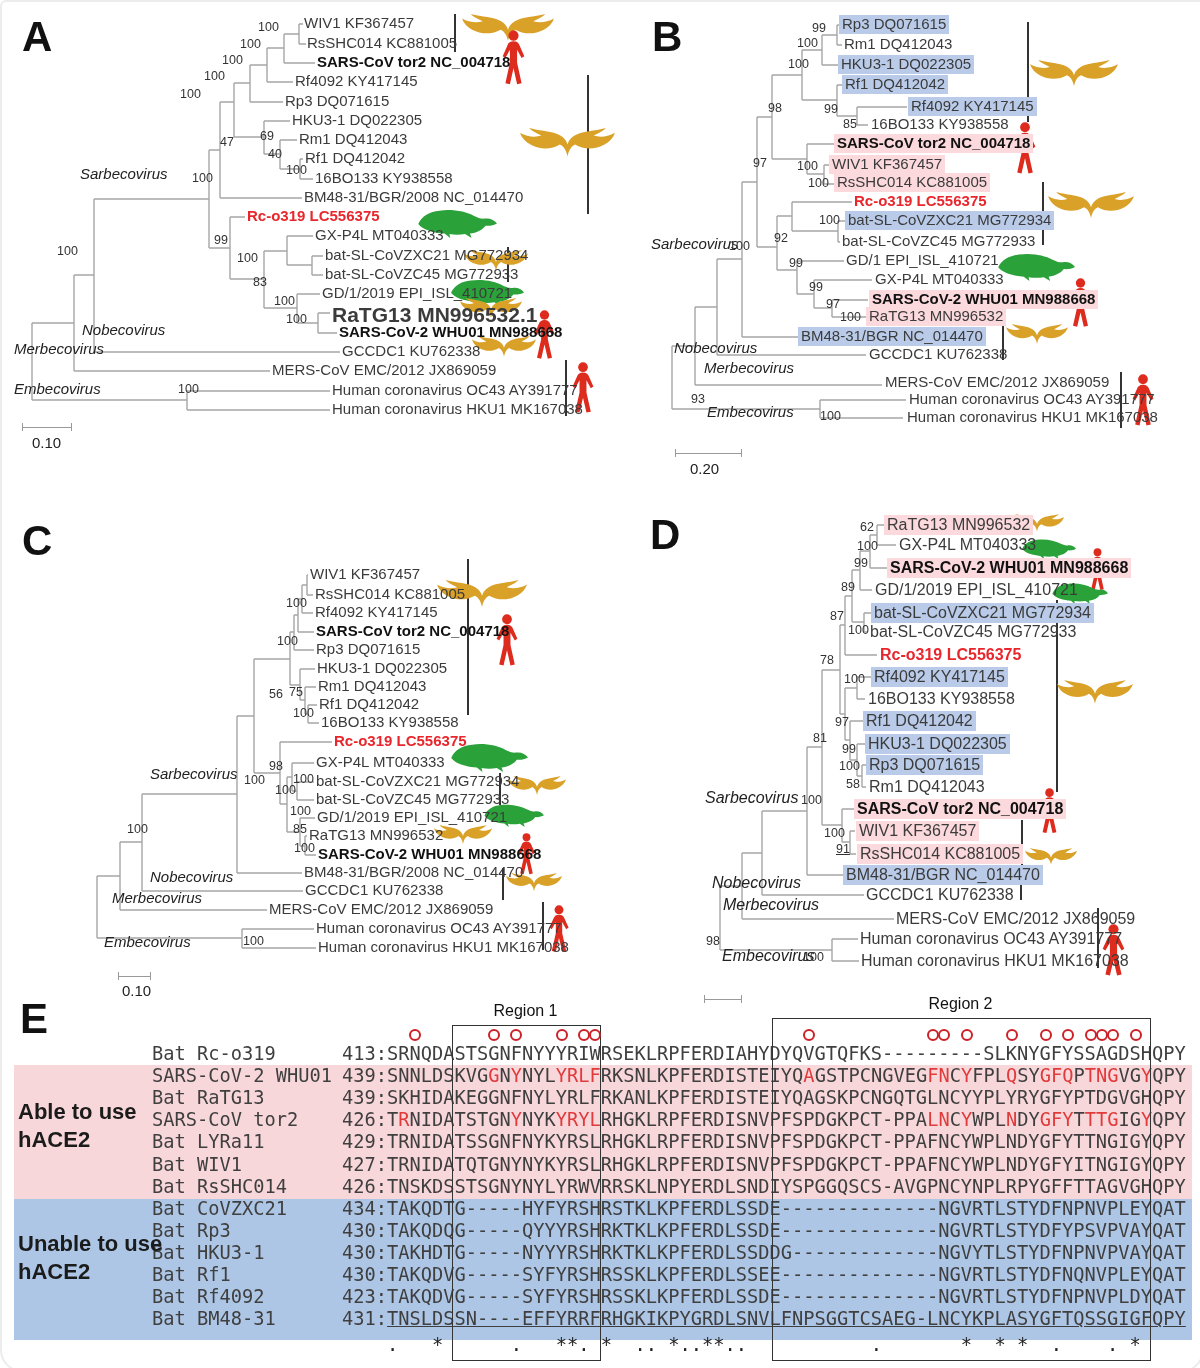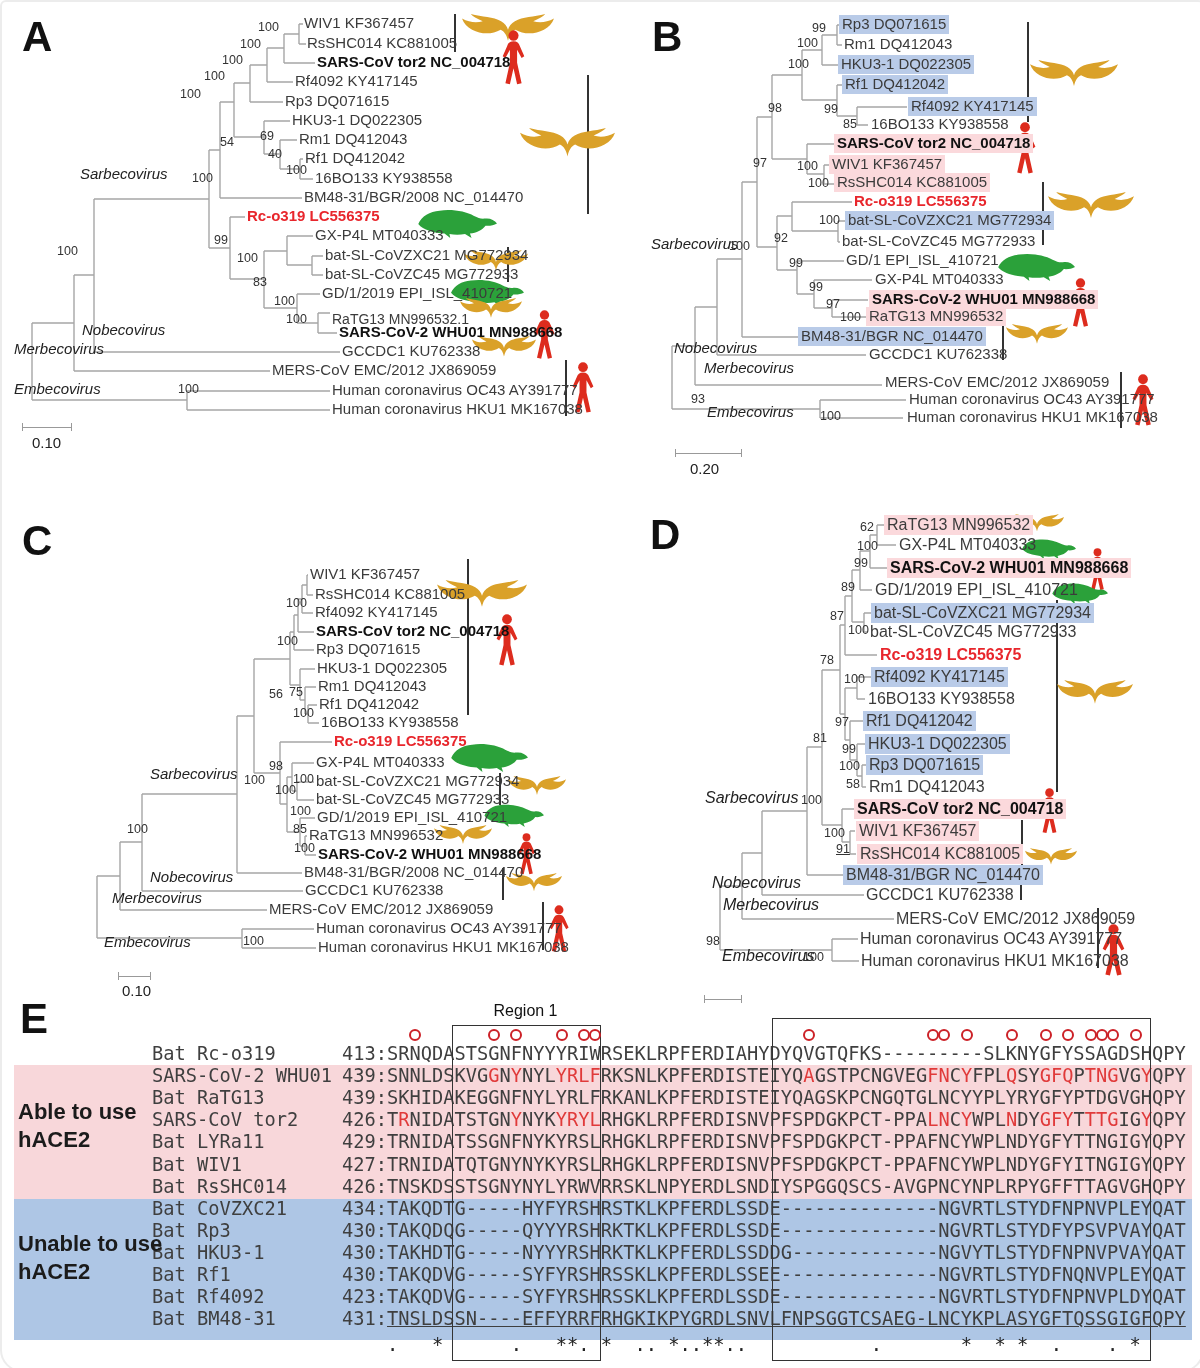--- a/index.html
+++ b/index.html
@@ -54,20 +54,21 @@
       <path d="M875 523 H882 M875 523 V543 M875 543 H894 M868 533 H875 M868 533 V566 M868 566 H885 M858 549 H868 M858 549 V588 M858 588 H870 M850 568 H858 M850 568 V620 M850 620 H862 M862 611 H869 M862 611 V630 M862 630 H865 M843 594 H850 M843 594 V653 M843 653 H875 M855 675 H869 M855 675 V697 M855 697 H863 M848 719 H861 M848 719 V758 M848 758 H855 M855 742 H863 M855 742 V774 M855 774 H860 M860 763 H864 M860 763 V785 M860 785 H864 M843 686 H855 M843 686 V738 M843 738 H848 M838 623 H843 M838 623 V712 M838 712 H843 M820 668 H838 M820 668 V823 M820 823 H840 M840 807 H852 M840 807 V840 M840 840 H848 M848 829 H853 M848 829 V852 M848 852 H854 M805 745 H820 M805 745 V873 M805 873 H842 M760 809 H805 M760 809 V893 M760 893 H862 M740 851 H760 M740 851 V917 M740 917 H892 M718 884 H740 M718 884 V948 M718 948 H830 M830 937 H856 M830 937 V959 M830 959 H857"></path>
     </g>
   </svg>
 
   <div class="band pink"></div>
   <div class="band blue"></div>
   <div id="eletter">E</div>
   <div id="lbl-able" class="grouplabel">Able to use hACE2</div>
   <div id="lbl-unable" class="grouplabel">Unable to use hACE2</div>
   <div id="r1title" class="rtitle">Region 1</div>
+  <div id="r2title" class="rtitle">Region 2</div>
   <div id="box1" class="abox"></div>
   <div id="box2" class="abox"></div>
 
 <div class="pletter" style="left: 20px; top: 14px; position: absolute;">A</div>
     <div class="clade" style="left: 78px; top: 163px; position: absolute;">Sarbecovirus</div>
     <div class="clade" style="left: 80px; top: 319px; position: absolute;">Nobecovirus</div>
     <div class="clade" style="left: 12px; top: 338px; position: absolute;">Merbecovirus</div>
     <div class="clade" style="left: 12px; top: 378px; position: absolute;">Embecovirus</div>
     <div class="tip" style="left: 302px; top: 12px; position: absolute; font-size: 15px;">WIV1 KF367457</div>
     <div class="tip" style="left: 305px; top: 32px; position: absolute; font-size: 15px;">RsSHC014 KC881005</div>
@@ -77,32 +78,32 @@
     <div class="tip" style="left: 290px; top: 109px; position: absolute; font-size: 15px;">HKU3-1 DQ022305</div>
     <div class="tip" style="left: 297px; top: 128px; position: absolute; font-size: 15px;">Rm1 DQ412043</div>
     <div class="tip" style="left: 303px; top: 147px; position: absolute; font-size: 15px;">Rf1 DQ412042</div>
     <div class="tip" style="left: 313px; top: 167px; position: absolute; font-size: 15px;">16BO133 KY938558</div>
     <div class="tip" style="left: 302px; top: 186px; position: absolute; font-size: 15px;">BM48-31/BGR/2008 NC_014470</div>
     <div class="tip red" style="left: 245px; top: 205px; position: absolute; font-size: 15px;">Rc-o319  LC556375</div>
     <div class="tip" style="left: 313px; top: 224px; position: absolute; font-size: 15px;">GX-P4L MT040333</div>
     <div class="tip" style="left: 323px; top: 244px; position: absolute; font-size: 15px;">bat-SL-CoVZXC21 MG772934</div>
     <div class="tip" style="left: 323px; top: 263px; position: absolute; font-size: 15px;">bat-SL-CoVZC45 MG772933</div>
     <div class="tip" style="left: 320px; top: 282px; position: absolute; font-size: 15px;">GD/1/2019 EPI_ISL_410721</div>
-    <div class="tip" style="left: 330px; top: 309px; position: absolute; font-size: 14px;">RaTG13 MN996532.1</div>
+    <div class="tip" style="left: 330px; top: 300px; position: absolute; font-size: 21px; font-weight: bold;">RaTG13 MN996532.1</div>
     <div class="tip b" style="left: 337px; top: 321px; position: absolute; font-size: 15px;">SARS-CoV-2 WHU01 MN988668</div>
     <div class="tip" style="left: 340px; top: 340px; position: absolute; font-size: 15px;">GCCDC1 KU762338</div>
     <div class="tip" style="left: 270px; top: 359px; position: absolute; font-size: 15px;">MERS-CoV EMC/2012 JX869059</div>
     <div class="tip" style="left: 330px; top: 379px; position: absolute; font-size: 15px;">Human coronavirus OC43 AY391777</div>
     <div class="tip" style="left: 330px; top: 398px; position: absolute; font-size: 15px;">Human coronavirus HKU1 MK167038</div>
     <div class="boot" style="left: 256px; top: 18px; position: absolute;">100</div>
     <div class="boot" style="left: 238px; top: 35px; position: absolute;">100</div>
     <div class="boot" style="left: 220px; top: 51px; position: absolute;">100</div>
     <div class="boot" style="left: 202px; top: 67px; position: absolute;">100</div>
     <div class="boot" style="left: 178px; top: 85px; position: absolute;">100</div>
-    <div class="boot" style="left: 218px; top: 133px; position: absolute;">54</div>
+    <div class="boot" style="left: 218px; top: 133px; position: absolute;">47</div>
     <div class="boot" style="left: 258px; top: 127px; position: absolute;">69</div>
     <div class="boot" style="left: 266px; top: 145px; position: absolute;">40</div>
     <div class="boot" style="left: 284px; top: 161px; position: absolute;">100</div>
     <div class="boot" style="left: 190px; top: 169px; position: absolute;">100</div>
     <div class="boot" style="left: 212px; top: 231px; position: absolute;">99</div>
     <div class="boot" style="left: 235px; top: 249px; position: absolute;">100</div>
     <div class="boot" style="left: 251px; top: 273px; position: absolute;">83</div>
     <div class="boot" style="left: 272px; top: 292px; position: absolute;">100</div>
     <div class="boot" style="left: 284px; top: 310px; position: absolute;">100</div>
     <div class="boot" style="left: 55px; top: 242px; position: absolute;">100</div>

